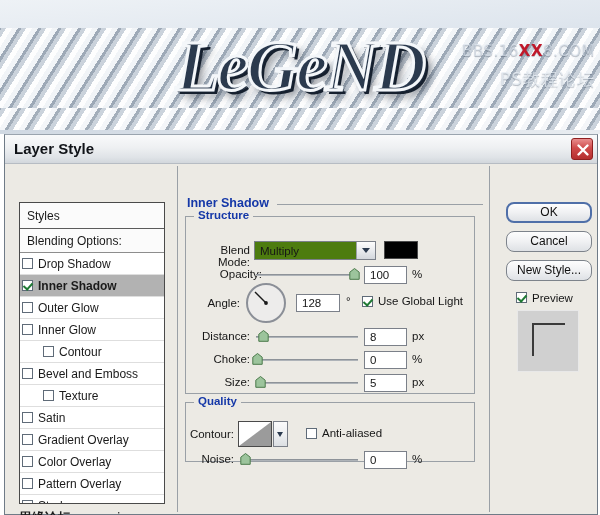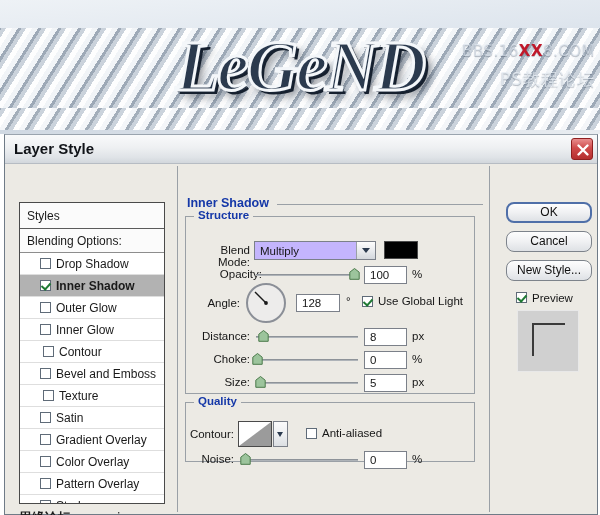--- a/index.html
+++ b/index.html
@@ -130,21 +130,21 @@
   .sl-sub {
     height: 24px; line-height: 24px;
     padding-left: 7px;
     font-size: 12px; color: #1a1a1a;
     background: #fbfbfb;
     border-bottom: 1px solid #8d8d8d;
   }
   .sl-row {
     position: relative;
     height: 22px; line-height: 22px;
-    padding-left: 20px;
+    padding-left: 2px;
     font-size: 12px; color: #1a1a1a;
     border-bottom: 1px solid #dedede;
     background: #ffffff;
     cursor: default;
     white-space: nowrap;
   }
   .sl-row.indent { padding-left: 23px; }
   .sl-row.active {
     background: #b2b2b2;
     font-weight: bold;
@@ -226,21 +226,21 @@
     border: 1px solid #7b8089;
     font-size: 11.5px; color: #161616;
     line-height: 16px;
     padding-left: 5px;
     font-family: "Liberation Sans", sans-serif;
   }
   
   #blend-select {
     position: absolute; left: 68px; top: 24px;
     width: 122px; height: 19px;
-    background: #c4b5fd;
+    background: #4d7c0f;
     border: 1px solid #7b8089;
     cursor: pointer;
   }
   #blend-value {
     position: absolute; left: 5px; top: 1px;
     font-size: 11.5px; color: #161616; line-height: 17px;
   }
   #blend-arrow {
     position: absolute; right: 0; top: 0;
     width: 19px; height: 17px;

